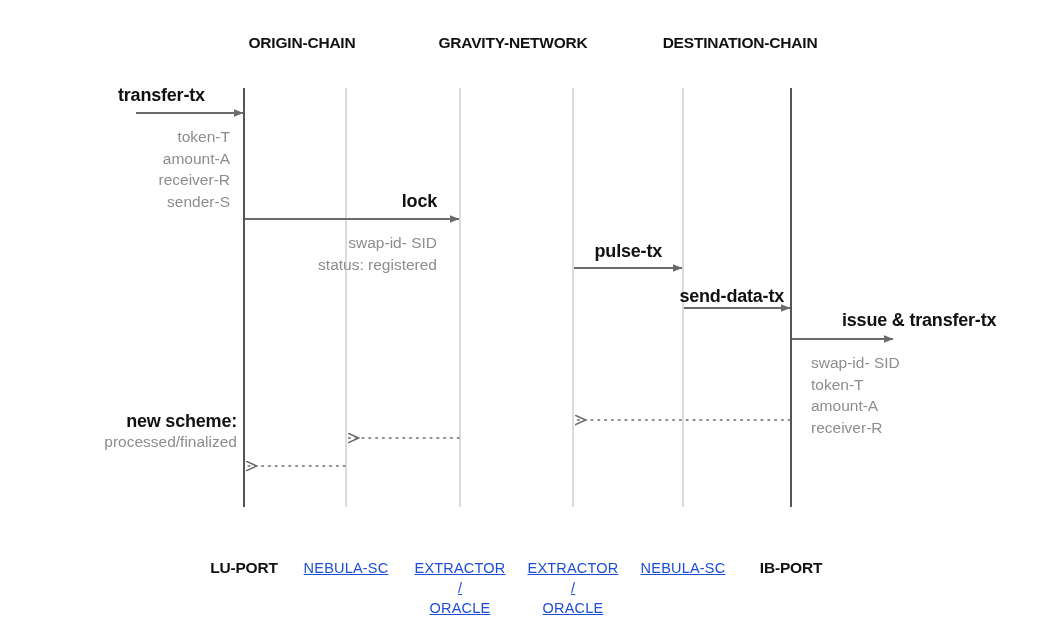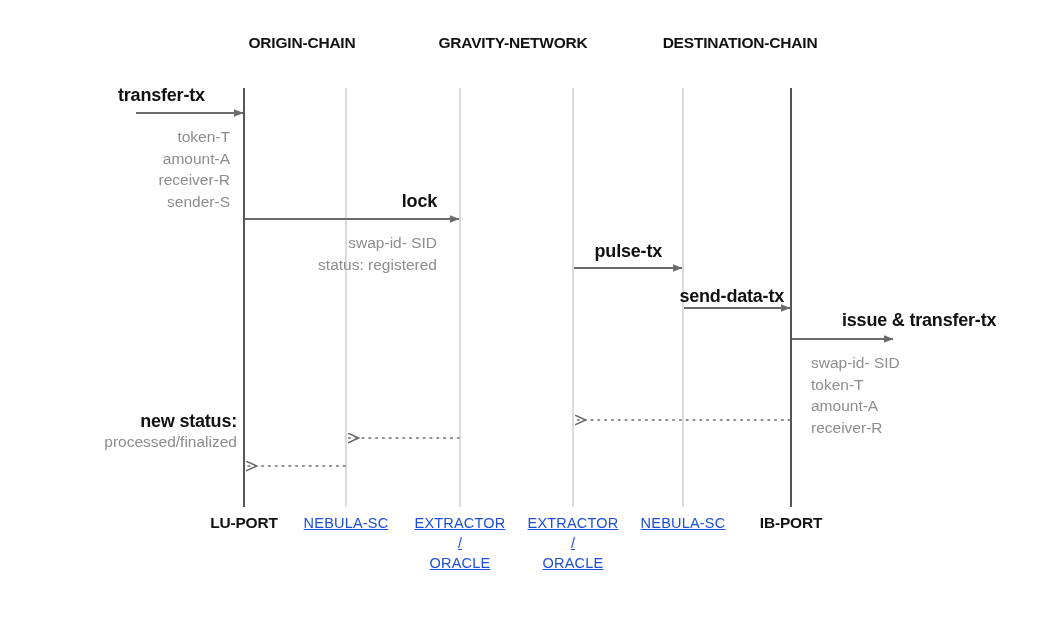--- a/index.html
+++ b/index.html
@@ -53,20 +53,21 @@
     white-space: nowrap;
   }
   .note-block.right-align { transform: translateX(-100%); }
   .actor-label {
     position: absolute;
     font-size: 14.5px;
     white-space: nowrap;
     text-align: center;
     transform: translateX(-50%);
     line-height: 20px;
+    margin-top: 45px;
   }
   .actor-label.strong {
     font-weight: bold;
     color: #111111;
     font-size: 15.5px;
     letter-spacing: -0.2px;
   }
   .actor-label.faint {
     color: #1d4ed8;
     font-weight: normal;
@@ -139,21 +140,21 @@
         <div>status: registered</div>
       </div>
       <div class="note-block" style="left: 811px; top: 352px; text-align: left;">
         <div>swap-id- SID</div>
         <div>token-T</div>
         <div>amount-A</div>
         <div>receiver-R</div>
       </div>
     </div>
   <div id="annotations-layer">
-      <div class="msg-label right-align" style="left: 237px; top: 411px;">new status:</div>
+      <div class="msg-label right-align" style="left: 237px; top: 411px;">new scheme:</div>
       <div class="note-block right-align" style="left: 237px; top: 431px; text-align: right;">processed/finalized</div>
     </div>
   <div id="actor-labels">
       <div class="actor-label strong" style="left: 244px; top: 513px;">
         <div>LU-PORT</div>
       </div>
       <div class="actor-label faint" style="left: 346px; top: 513px;">
         <div>NEBULA-SC</div>
       </div>
       <div class="actor-label faint" style="left: 460px; top: 513px;">

